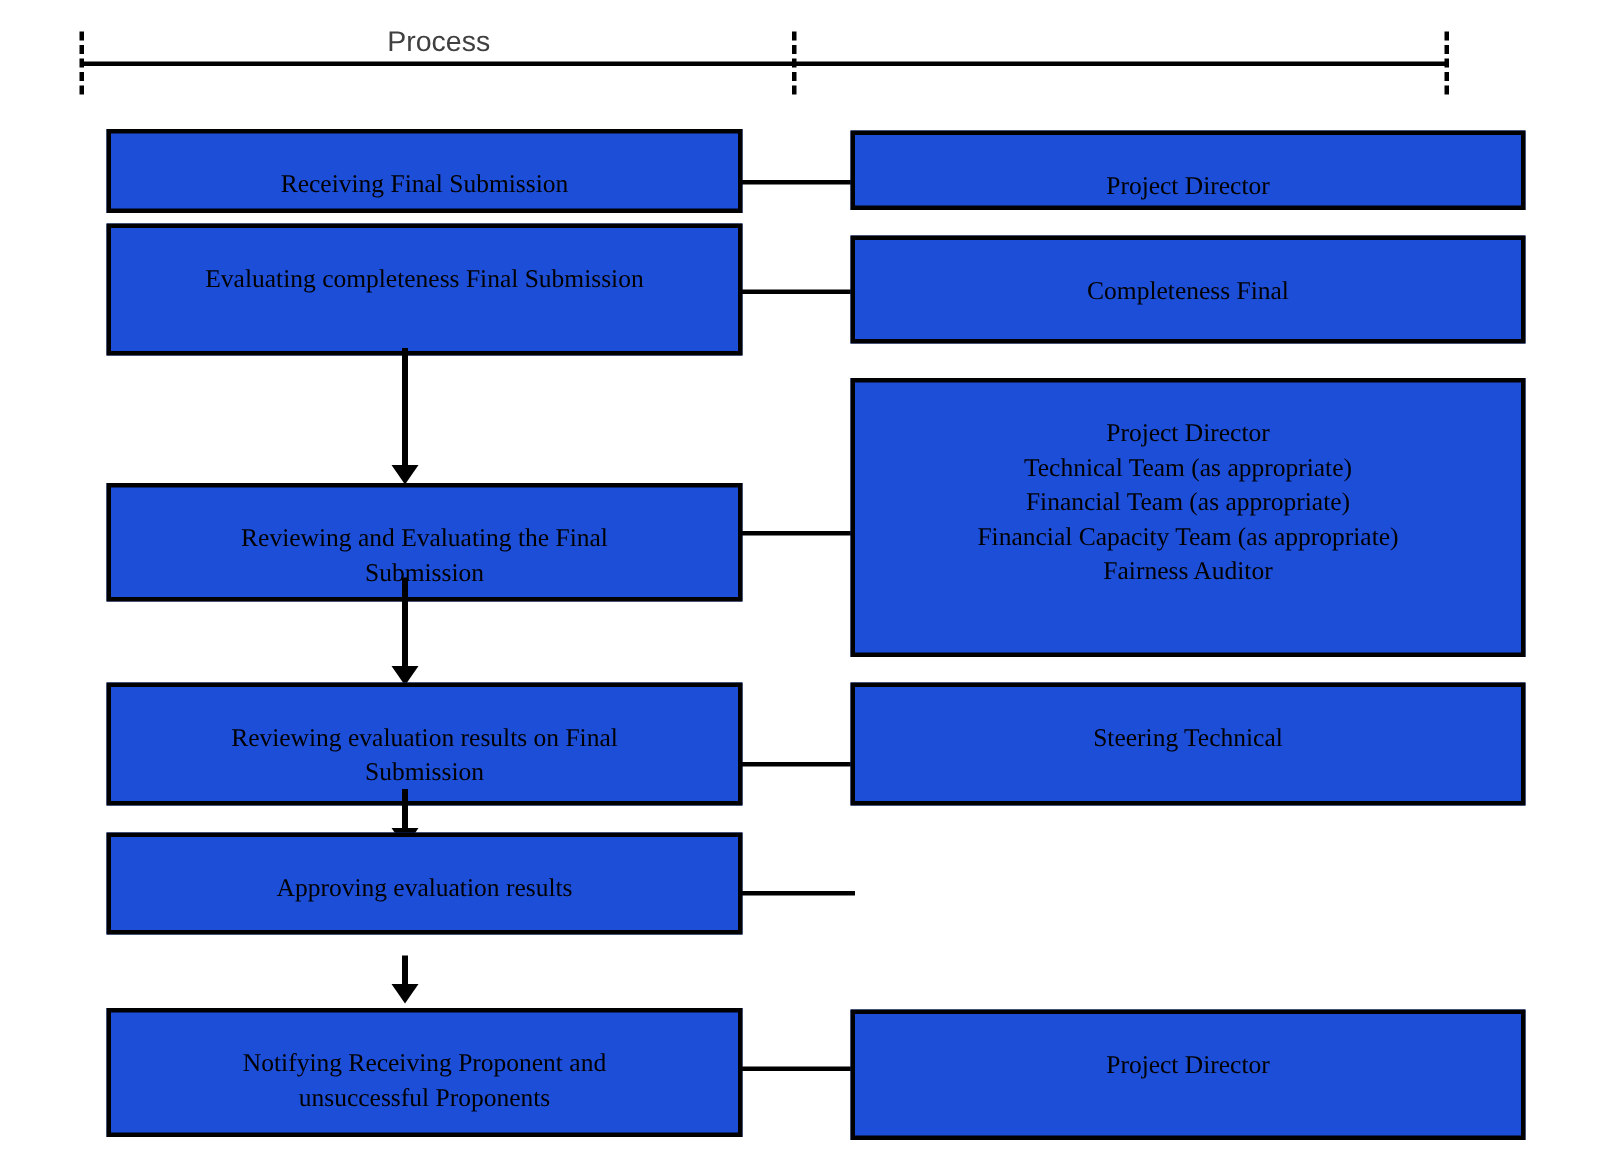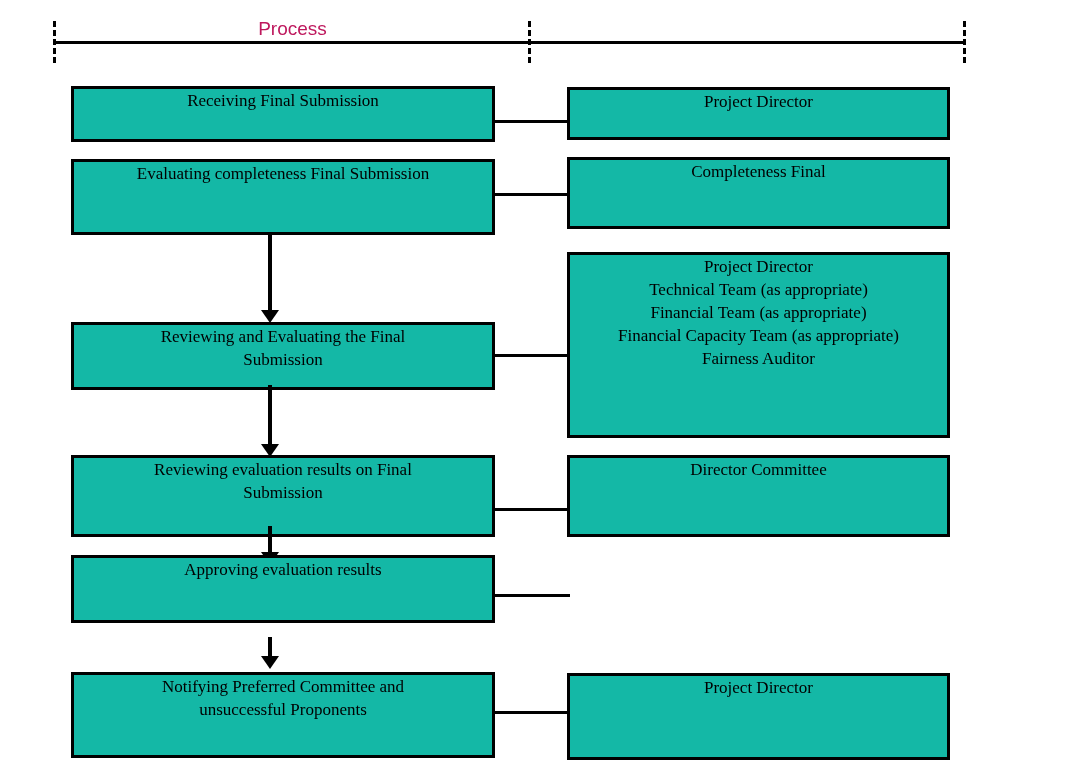--- a/index.html
+++ b/index.html
@@ -17,21 +17,21 @@
     overflow: hidden;
   }
   
   .col-label {
     position: absolute;
     top: 18px;
     text-align: center;
     font-family: "Liberation Sans", sans-serif;
     font-size: 19px;
     line-height: 22px;
-    color: #be185d;
+    color: #404040;
   }
   .header-underline {
     position: absolute;
     left: 55px;
     top: 41px;
     width: 911px;
     height: 3px;
     background: #000;
   }
   .vdash {
@@ -39,31 +39,31 @@
     top: 21px;
     height: 42px;
     width: 0;
     border-left: 3px dashed #000;
   }
   
   .box {
     position: absolute;
     box-sizing: border-box;
     border: 3px solid #000;
-    background: #14b8a6;
+    background: #1d4ed8;
     text-align: center;
-    padding-top: 0;
+    padding-top: 22px;
     font-size: 17px;
     line-height: 23px;
   }
   .box .lbl {
     white-space: pre-line;
   }
   .process-box { left: 71px; width: 424px; }
-  .resp-box   { left: 567px; width: 383px; }
+  .resp-box   { left: 567px; width: 450px; }
   
   .connector {
     position: absolute;
     left: 492px;
     width: 78px;
     height: 3px;
     background: #000;
   }
   
   .arrow { position: absolute; }
@@ -96,34 +96,34 @@
   <div class="vdash" style="left:963px"></div>
 
   <div class="box process-box" style="top:86px;height:56px">
     <span class="lbl">Receiving Final Submission</span>
   </div>
   <div class="connector" style="top:120px"></div>
   <div class="box resp-box" style="top:87px;height:53px">
     <span class="lbl">Project Director</span>
   </div>
 
-  <div class="box process-box" style="top:159px;height:76px">
+  <div class="box process-box" style="top:149px;height:88px">
     <span class="lbl">Evaluating completeness Final Submission</span>
   </div>
   <div class="connector" style="top:193px"></div>
   <div class="box resp-box" style="top:157px;height:72px">
     <span class="lbl">Completeness Final</span>
   </div>
 
   <div class="arrow" style="left:270px;top:232px">
     <div class="shaft" style="height:78px"></div>
     <div class="head" style="top:78px"></div>
   </div>
 
-  <div class="box process-box" style="top:322px;height:68px">
+  <div class="box process-box" style="top:322px;height:79px">
     <span class="lbl">Reviewing and Evaluating the Final
 Submission</span>
   </div>
   <div class="connector" style="top:354px"></div>
   <div class="box resp-box" style="top:252px;height:186px">
     <span class="lbl">Project Director
 Technical Team (as appropriate)
 Financial Team (as appropriate)
 Financial Capacity Team (as appropriate)
 Fairness Auditor</span>
@@ -133,40 +133,40 @@
     <div class="shaft" style="height:59px"></div>
     <div class="head" style="top:59px"></div>
   </div>
 
   <div class="box process-box" style="top:455px;height:82px">
     <span class="lbl">Reviewing evaluation results on Final
 Submission</span>
   </div>
   <div class="connector" style="top:508px"></div>
   <div class="box resp-box" style="top:455px;height:82px">
-    <span class="lbl">Director Committee</span>
+    <span class="lbl">Steering Technical</span>
   </div>
 
   <div class="arrow" style="left:270px;top:526px">
     <div class="shaft" style="height:26px"></div>
     <div class="head" style="top:26px"></div>
   </div>
 
   <div class="box process-box" style="top:555px;height:68px">
     <span class="lbl">Approving evaluation results</span>
   </div>
   <div class="connector" style="top:594px"></div>
 
   <div class="arrow" style="left:270px;top:637px">
     <div class="shaft" style="height:19px"></div>
     <div class="head" style="top:19px"></div>
   </div>
 
   <div class="box process-box" style="top:672px;height:86px">
-    <span class="lbl">Notifying Preferred Committee and
+    <span class="lbl">Notifying Receiving Proponent and
 unsuccessful Proponents</span>
   </div>
   <div class="connector" style="top:711px"></div>
   <div class="box resp-box" style="top:673px;height:87px">
     <span class="lbl">Project Director</span>
   </div>
 
 </div>
 
 </body></html>

